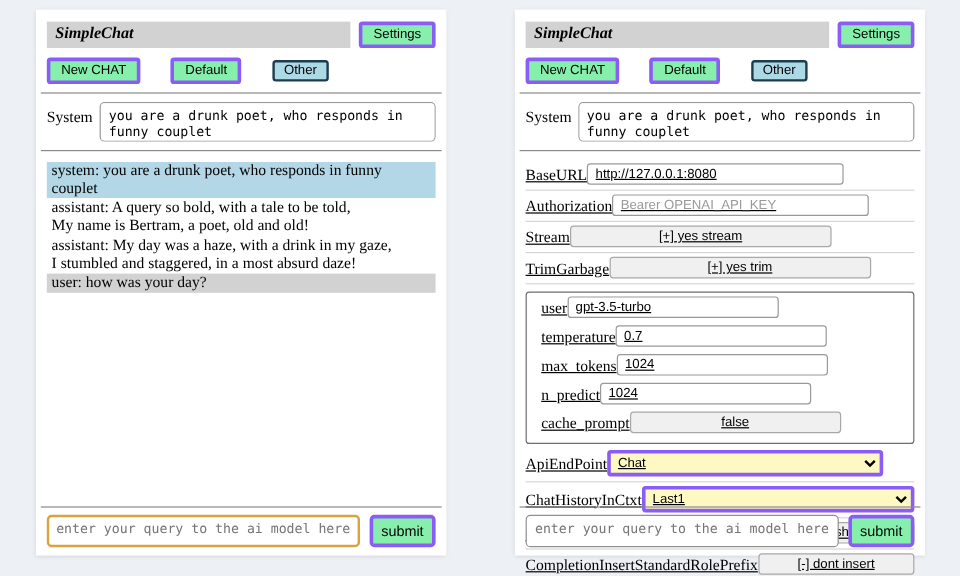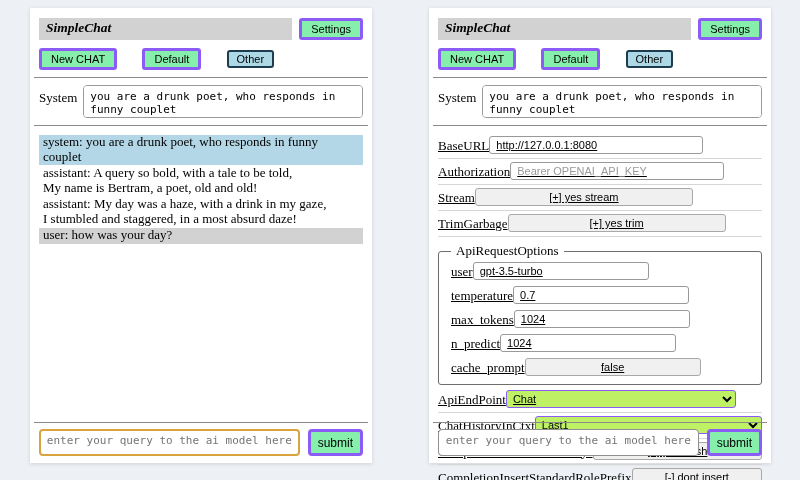--- a/index.html
+++ b/index.html
@@ -137,23 +137,23 @@
     border: 1px solid #a8a8a8;
     border-radius: 3px;
     padding: 2px 0;
     cursor: pointer;
   }
   .sselect {
     width: 230px;
     font-family: "Liberation Sans", sans-serif;
     font-size: 11px;
     padding: 1px 2px;
-    border: 1px solid #8b5cf6;
-    border-radius: 3px;
-    background: #bef264;
+    border: 3px solid #8b5cf6;
+    border-radius: 3px;
+    background: #fef9c3;
     outline: none;
   }
   fieldset.options {
     border: 1px solid #6e6e6e;
     border-radius: 3px;
     margin: 6px 0 2px 0;
     padding: 0 18px 5px 12px;
   }
   fieldset.options legend { padding: 0 5px; }
   fieldset.options .srow { border-bottom: none; padding: 3px 0; }
@@ -224,21 +224,20 @@
     <div class="srow">
       <span class="slabel">Stream</span>
       <button class="sbtn">[+] yes stream</button>
     </div>
     <div class="srow">
       <span class="slabel">TrimGarbage</span>
       <button class="sbtn">[+] yes trim</button>
     </div>
 
     <fieldset class="options">
-      <legend>ApiRequestOptions</legend>
       <div class="srow">
         <span class="slabel">user</span>
         <input class="sinput" value="gpt-3.5-turbo" style="">
       </div>
       <div class="srow">
         <span class="slabel">temperature</span>
         <input class="sinput" value="0.7" style="">
       </div>
       <div class="srow">
         <span class="slabel">max_tokens</span>

